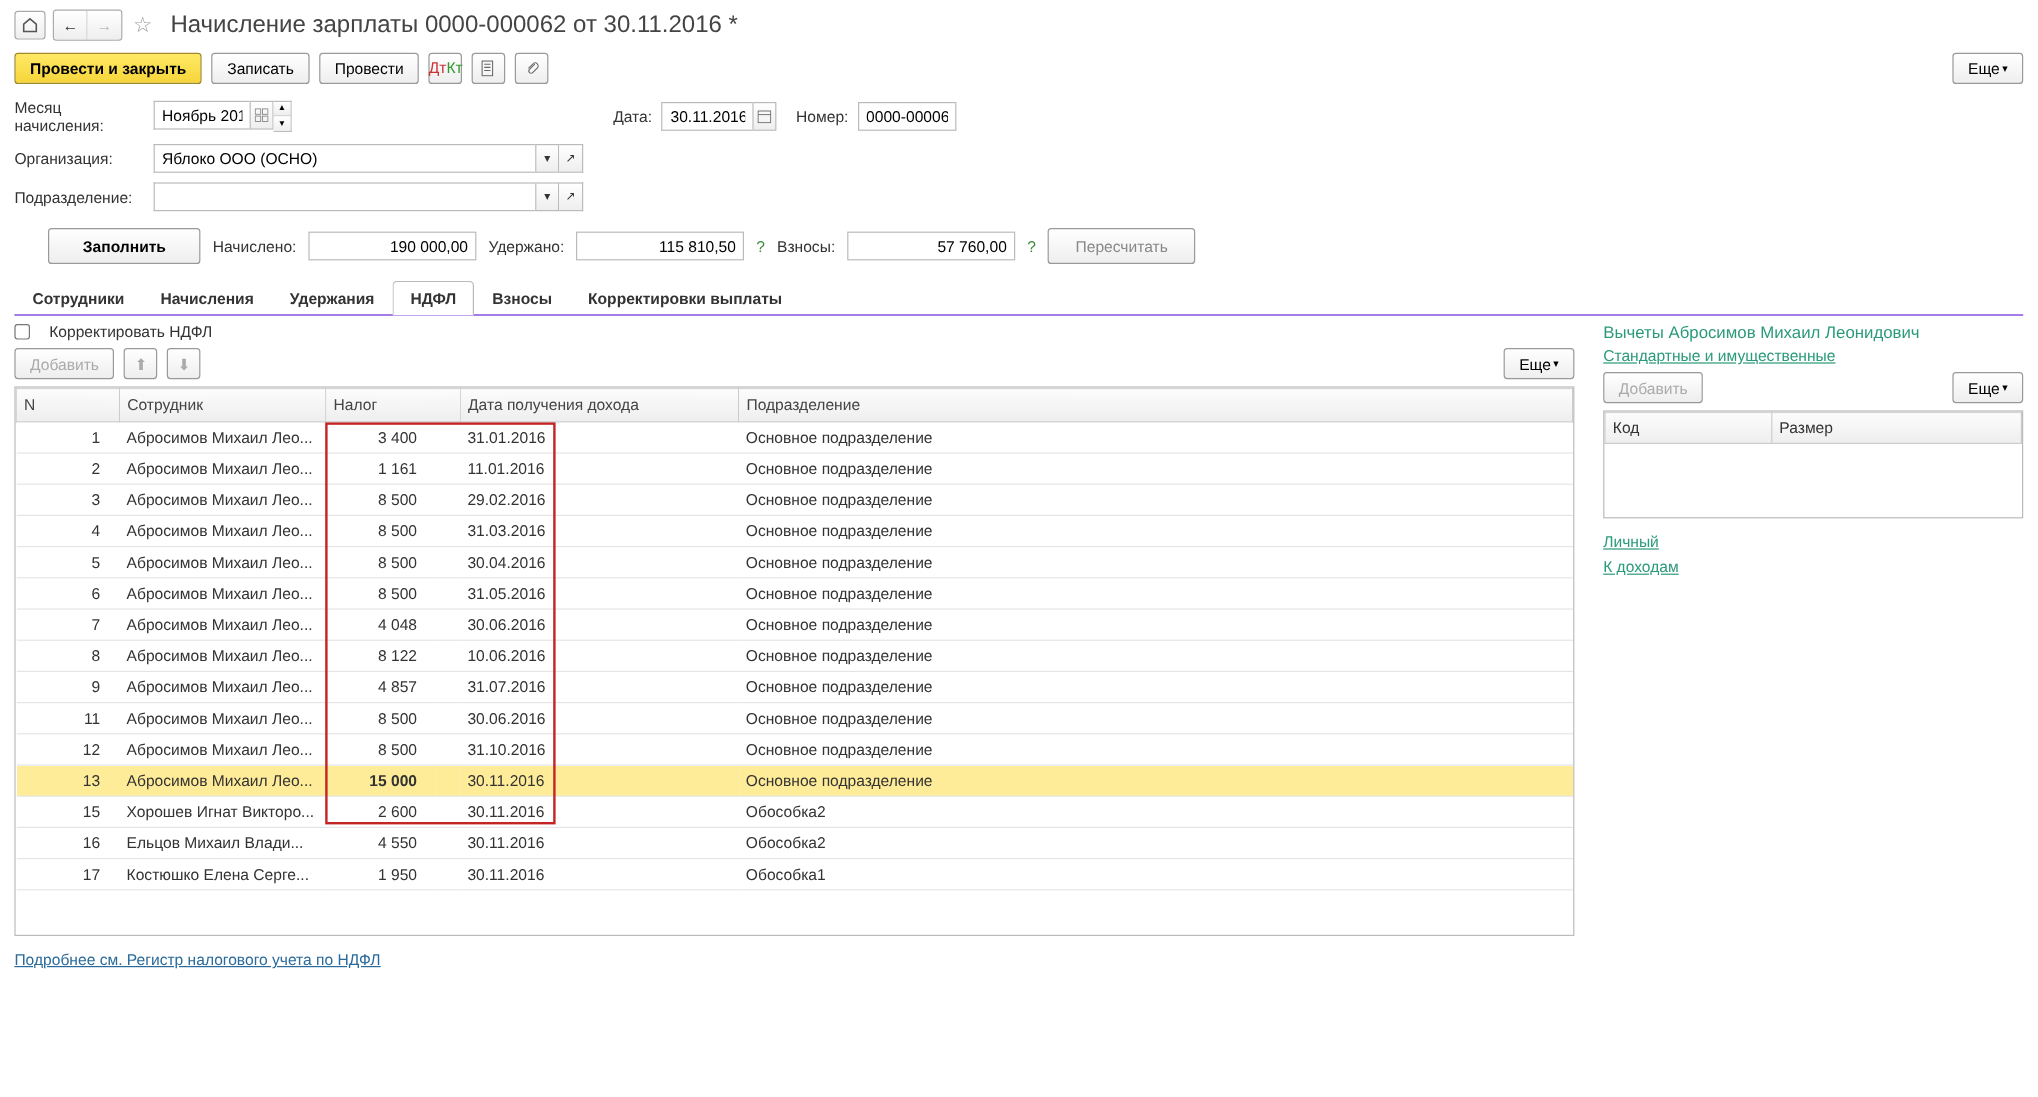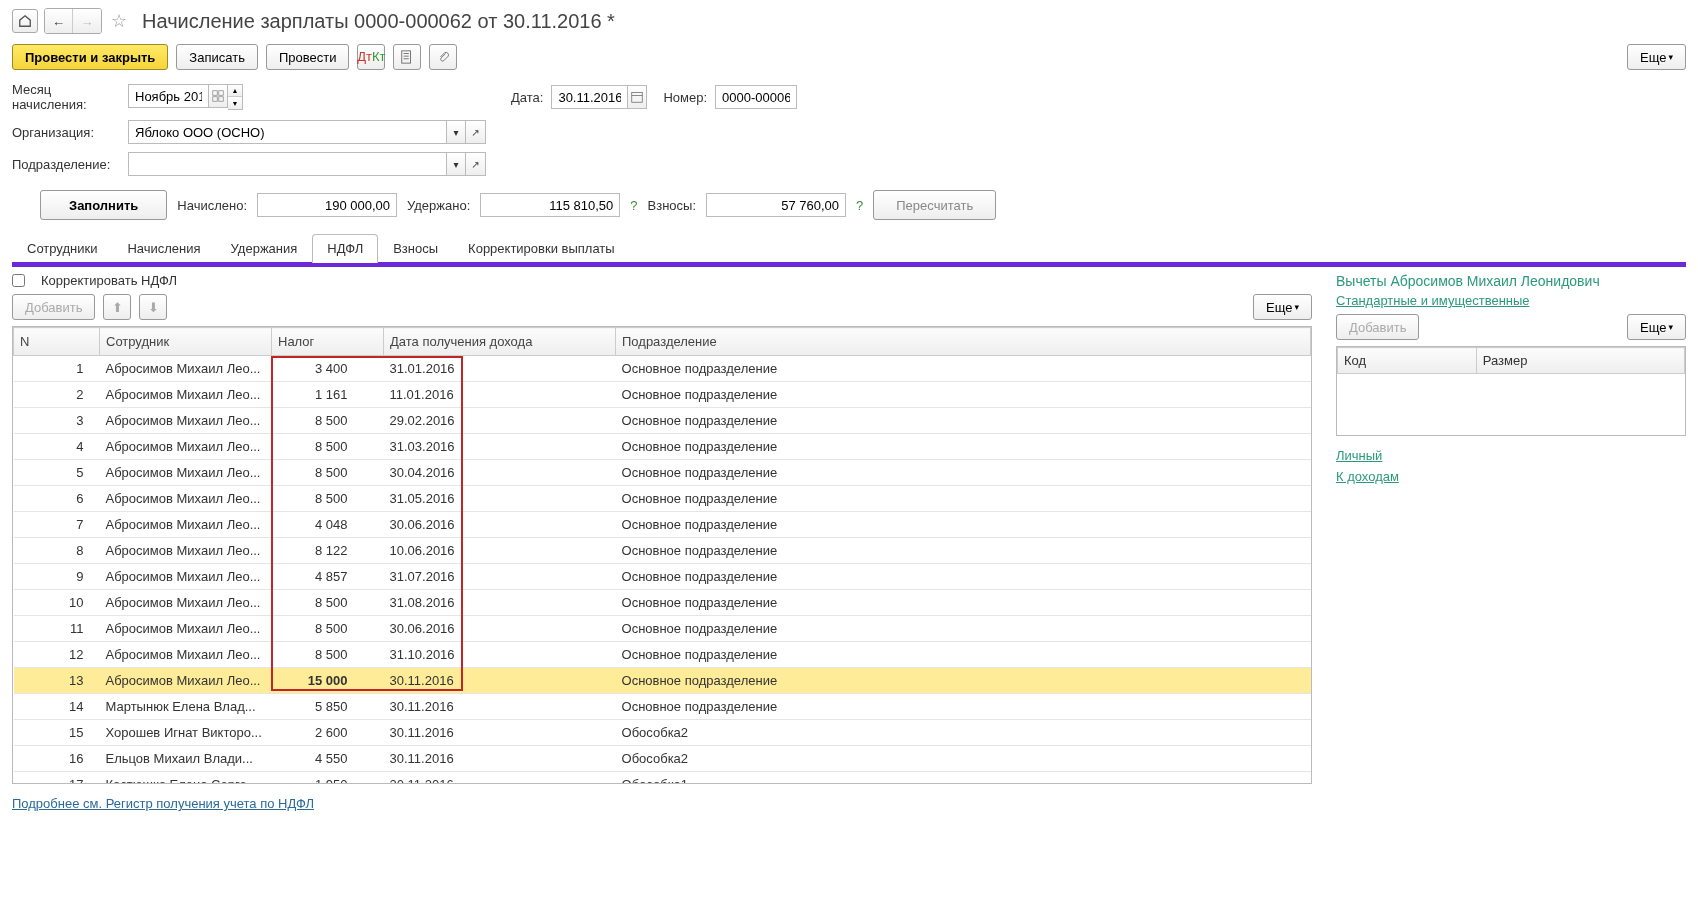--- a/index.html
+++ b/index.html
@@ -31,21 +31,21 @@
 .spinner { display: flex; flex-direction: column; border: 1px solid #bbb; border-left: none; }
 .spinner-btn { width: 14px; height: 12px; background: linear-gradient(#fff,#eee); font-size: 7px; display: flex; align-items: center; justify-content: center; cursor: pointer; border: none; border-bottom: 1px solid #ccc; }
 .spinner-btn:last-child { border-bottom: none; }
 
 .totals-row { display: flex; align-items: center; gap: 10px; margin: 14px 0; padding-left: 28px; }
 .btn-fill { font-weight: bold; padding: 6px 28px; height: 30px; }
 .total-input { text-align: right; width: 140px; }
 .q-icon { color: #3a8a3a; cursor: pointer; font-size: 13px; }
 .btn-recalc { padding: 6px 22px; height: 30px; color: #888; }
 
-.tabs { display: flex; border-bottom: 5px solid #6d28d9; margin-bottom: 6px; }
+.tabs { display: flex; border-bottom: 1px solid #6d28d9; margin-bottom: 6px; font-weight: bold; }
 .tab { padding: 6px 14px; border: 1px solid transparent; border-bottom: none; cursor: pointer; font-size: 13px; background: transparent; }
 .tab.active { border-color: #bbb; background: #fff; border-top-left-radius: 4px; border-top-right-radius: 4px; margin-bottom: -1px; border-bottom: 1px solid #fff; }
 
 .content-split { display: flex; gap: 24px; }
 .left-pane { flex: 1; min-width: 0; }
 .right-pane { width: 350px; flex-shrink: 0; }
 
 .pane-controls { display: flex; align-items: center; gap: 8px; margin-bottom: 6px; }
 .checkbox-wrap { display: flex; align-items: center; gap: 16px; }
 
@@ -290,55 +290,39 @@
                 </tr>
                 <tr>
                   <td class="num">9</td>
                   <td>Абросимов Михаил Лео...</td>
                   <td class="num">4 857</td>
                   <td></td>
                   <td>31.07.2016</td>
                   <td>Основное подразделение</td>
                 </tr>
                 <tr>
-                  <td class="num">10</td>
-                  <td>Абросимов Михаил Лео...</td>
-                  <td class="num">8 500</td>
-                  <td></td>
-                  <td>31.08.2016</td>
-                  <td>Основное подразделение</td>
-                </tr>
-                <tr>
                   <td class="num">11</td>
                   <td>Абросимов Михаил Лео...</td>
                   <td class="num">8 500</td>
                   <td></td>
                   <td>30.06.2016</td>
                   <td>Основное подразделение</td>
                 </tr>
                 <tr>
                   <td class="num">12</td>
                   <td>Абросимов Михаил Лео...</td>
                   <td class="num">8 500</td>
                   <td></td>
                   <td>31.10.2016</td>
                   <td>Основное подразделение</td>
                 </tr>
                 <tr class="hl">
                   <td class="num">13</td>
                   <td>Абросимов Михаил Лео...</td>
                   <td class="num hl-tax">15 000</td>
-                  <td></td>
-                  <td>30.11.2016</td>
-                  <td>Основное подразделение</td>
-                </tr>
-                <tr>
-                  <td class="num">14</td>
-                  <td>Мартынюк Елена Влад...</td>
-                  <td class="num">5 850</td>
                   <td></td>
                   <td>30.11.2016</td>
                   <td>Основное подразделение</td>
                 </tr>
                 <tr>
                   <td class="num">15</td>
                   <td>Хорошев Игнат Викторо...</td>
                   <td class="num">2 600</td>
                   <td></td>
                   <td>30.11.2016</td>
@@ -357,21 +341,21 @@
                   <td>Костюшко Елена Серге...</td>
                   <td class="num">1 950</td>
                   <td></td>
                   <td>30.11.2016</td>
                   <td>Обособка1</td>
                 </tr>
               </tbody>
           </table>
         </div>
       </div>
-      <a class="footer-link">Подробнее см. Регистр получения учета по НДФЛ</a>
+      <a class="footer-link">Подробнее см. Регистр налогового учета по НДФЛ</a>
     </div>
 
     <div class="right-pane">
       <div class="side-title">Вычеты Абросимов Михаил Леонидович</div>
       <a class="side-link">Стандартные и имущественные</a>
       <div class="pane-controls">
         <button class="btn btn-disabled">Добавить</button>
         <button class="btn btn-more">
             <span>Еще</span>
             <span class="chevron">▾</span>

